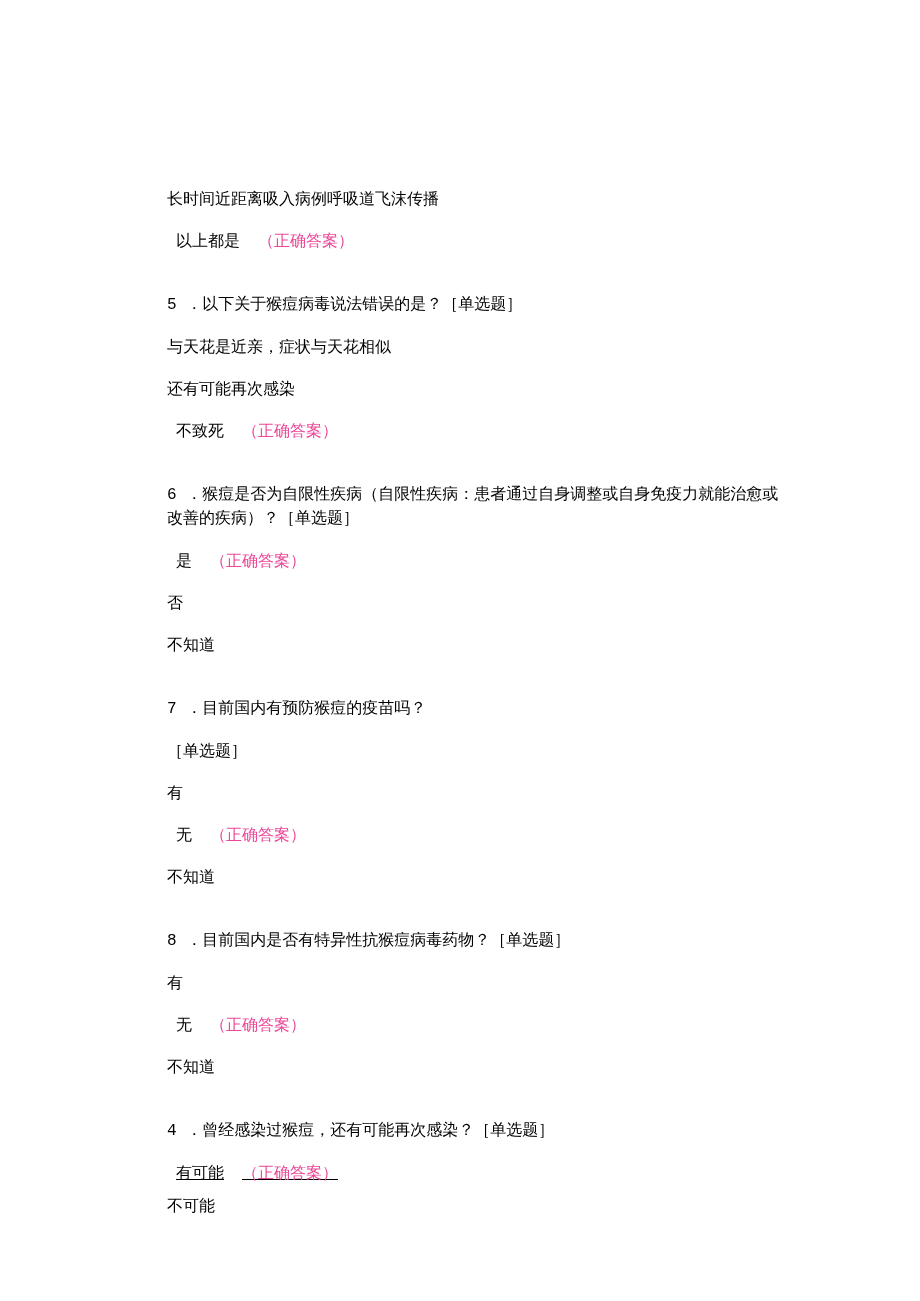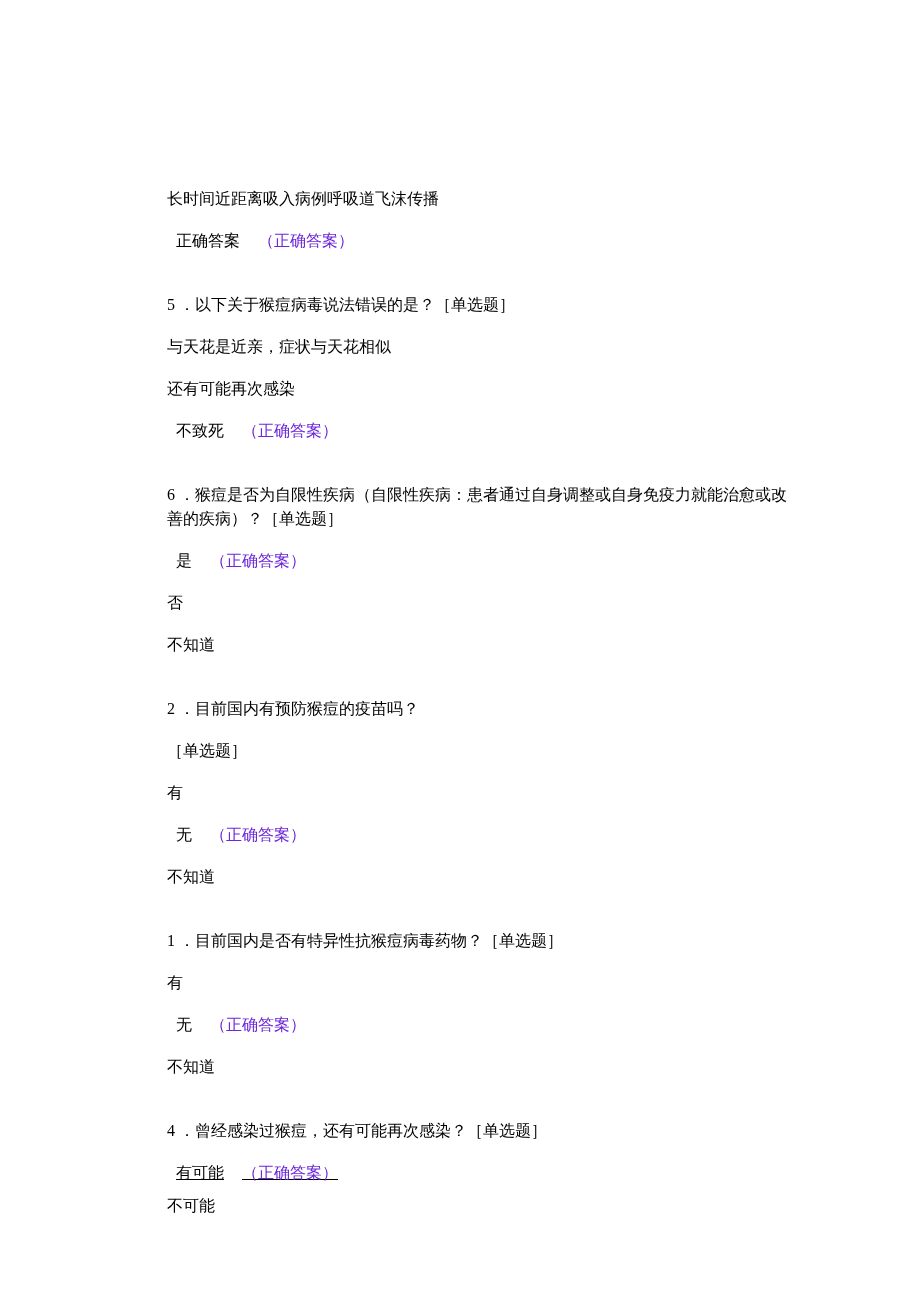--- a/index.html
+++ b/index.html
@@ -14,60 +14,61 @@
       color: #000000;
       width: 920px;
       padding: 160px 140px 120px 140px;
       line-height: 1.5;
     }
     .line {
       margin-bottom: 18px;
     }
     .question-start {
       margin-top: 40px;
+      font-family: Liberation Mono, monospace;
     }
     .correct {
-      color: #6d28d9;
+      color: #ec4899;
     }
     .tight {
       margin-bottom: 4px;
       text-decoration: underline;
     }
   </style>
 </head>
 <body>
 
 <div class="line">长时间近距离吸入病例呼吸道飞沫传播</div>
 <div class="line">
-  <span>正确答案</span><span class="correct">（正确答案）</span>
+  <span>以上都是</span><span class="correct">（正确答案）</span>
 </div>
 
 <div class="line question-start">5 ．以下关于猴痘病毒说法错误的是？［单选题］</div>
 <div class="line">与天花是近亲，症状与天花相似</div>
 <div class="line">还有可能再次感染</div>
 <div class="line">
   <span>不致死</span><span class="correct">（正确答案）</span>
 </div>
 
 <div class="line question-start">6 ．猴痘是否为自限性疾病（自限性疾病：患者通过自身调整或自身免疫力就能治愈或改善的疾病）？［单选题］</div>
 <div class="line">
   <span>是</span><span class="correct">（正确答案）</span>
 </div>
 <div class="line">否</div>
 <div class="line">不知道</div>
 
-<div class="line question-start">2 ．目前国内有预防猴痘的疫苗吗？</div>
+<div class="line question-start">7 ．目前国内有预防猴痘的疫苗吗？</div>
 <div class="line">［单选题］</div>
 <div class="line">有</div>
 <div class="line">
   <span>无</span><span class="correct">（正确答案）</span>
 </div>
 <div class="line">不知道</div>
 
-<div class="line question-start">1 ．目前国内是否有特异性抗猴痘病毒药物？［单选题］</div>
+<div class="line question-start">8 ．目前国内是否有特异性抗猴痘病毒药物？［单选题］</div>
 <div class="line">有</div>
 <div class="line">
   <span>无</span><span class="correct">（正确答案）</span>
 </div>
 <div class="line">不知道</div>
 
 <div class="line question-start">4 ．曾经感染过猴痘，还有可能再次感染？［单选题］</div>
 <div class="line tight">
   <span>有可能</span><span class="correct">（正确答案）</span>
 </div>

